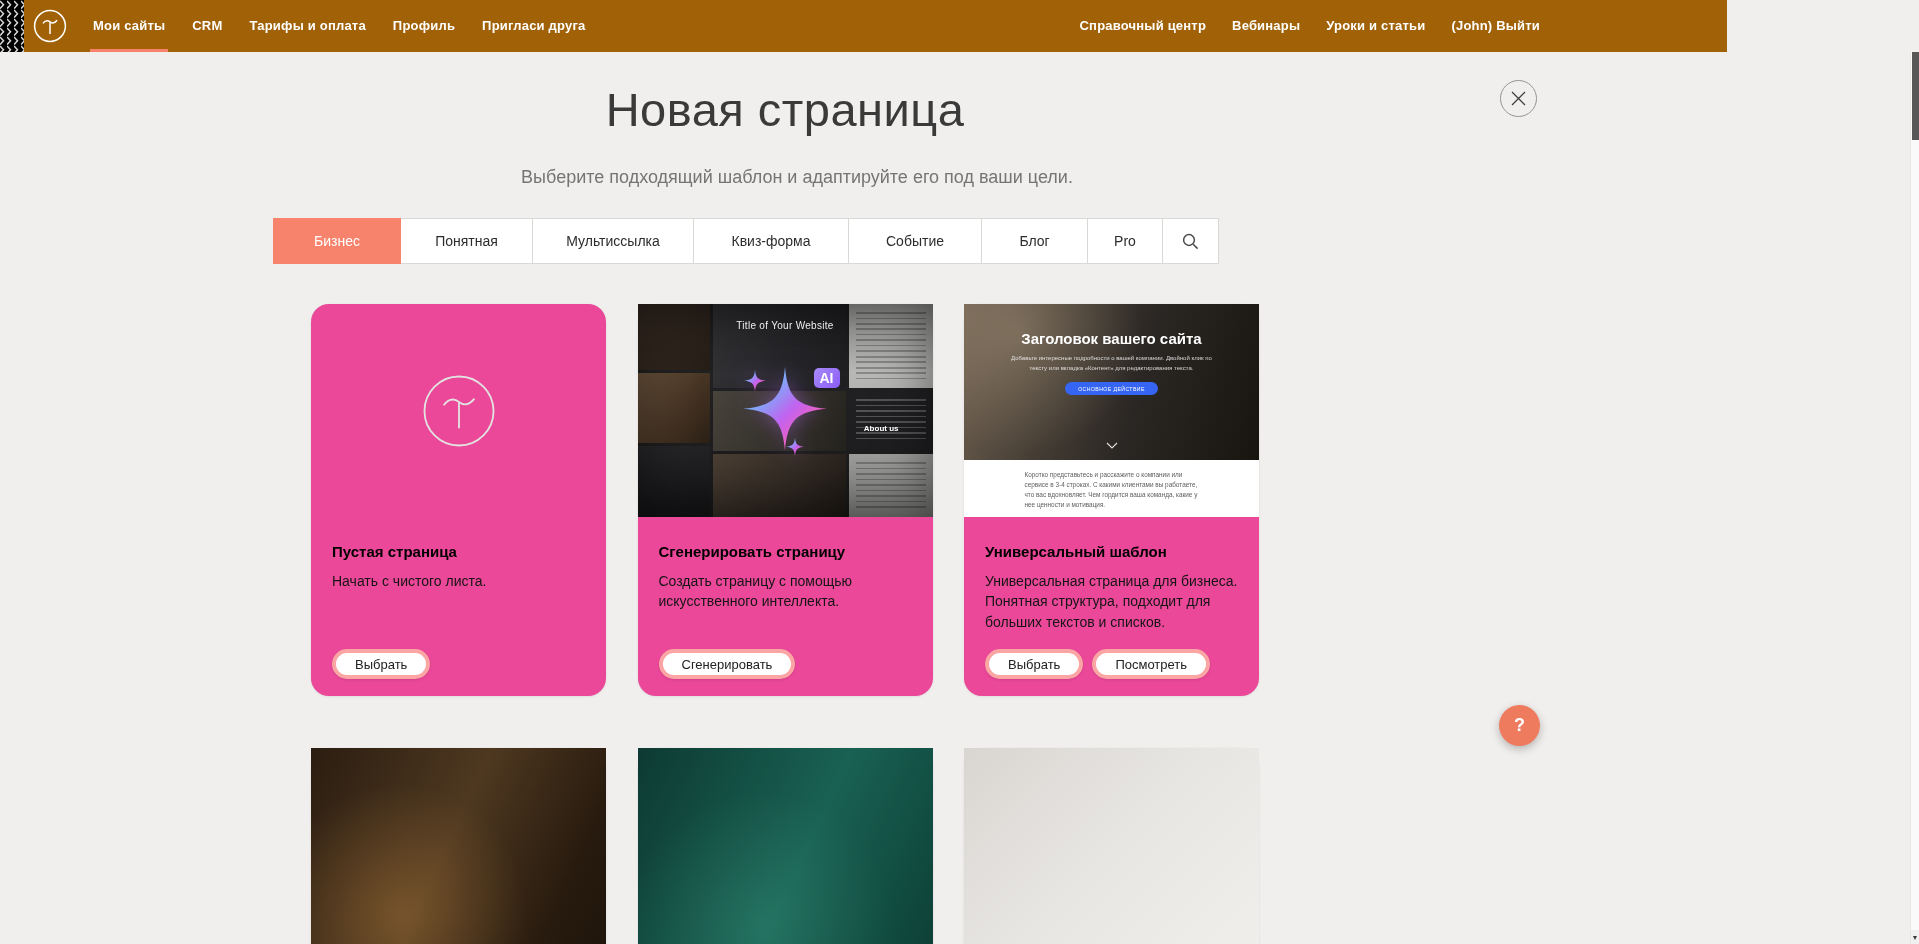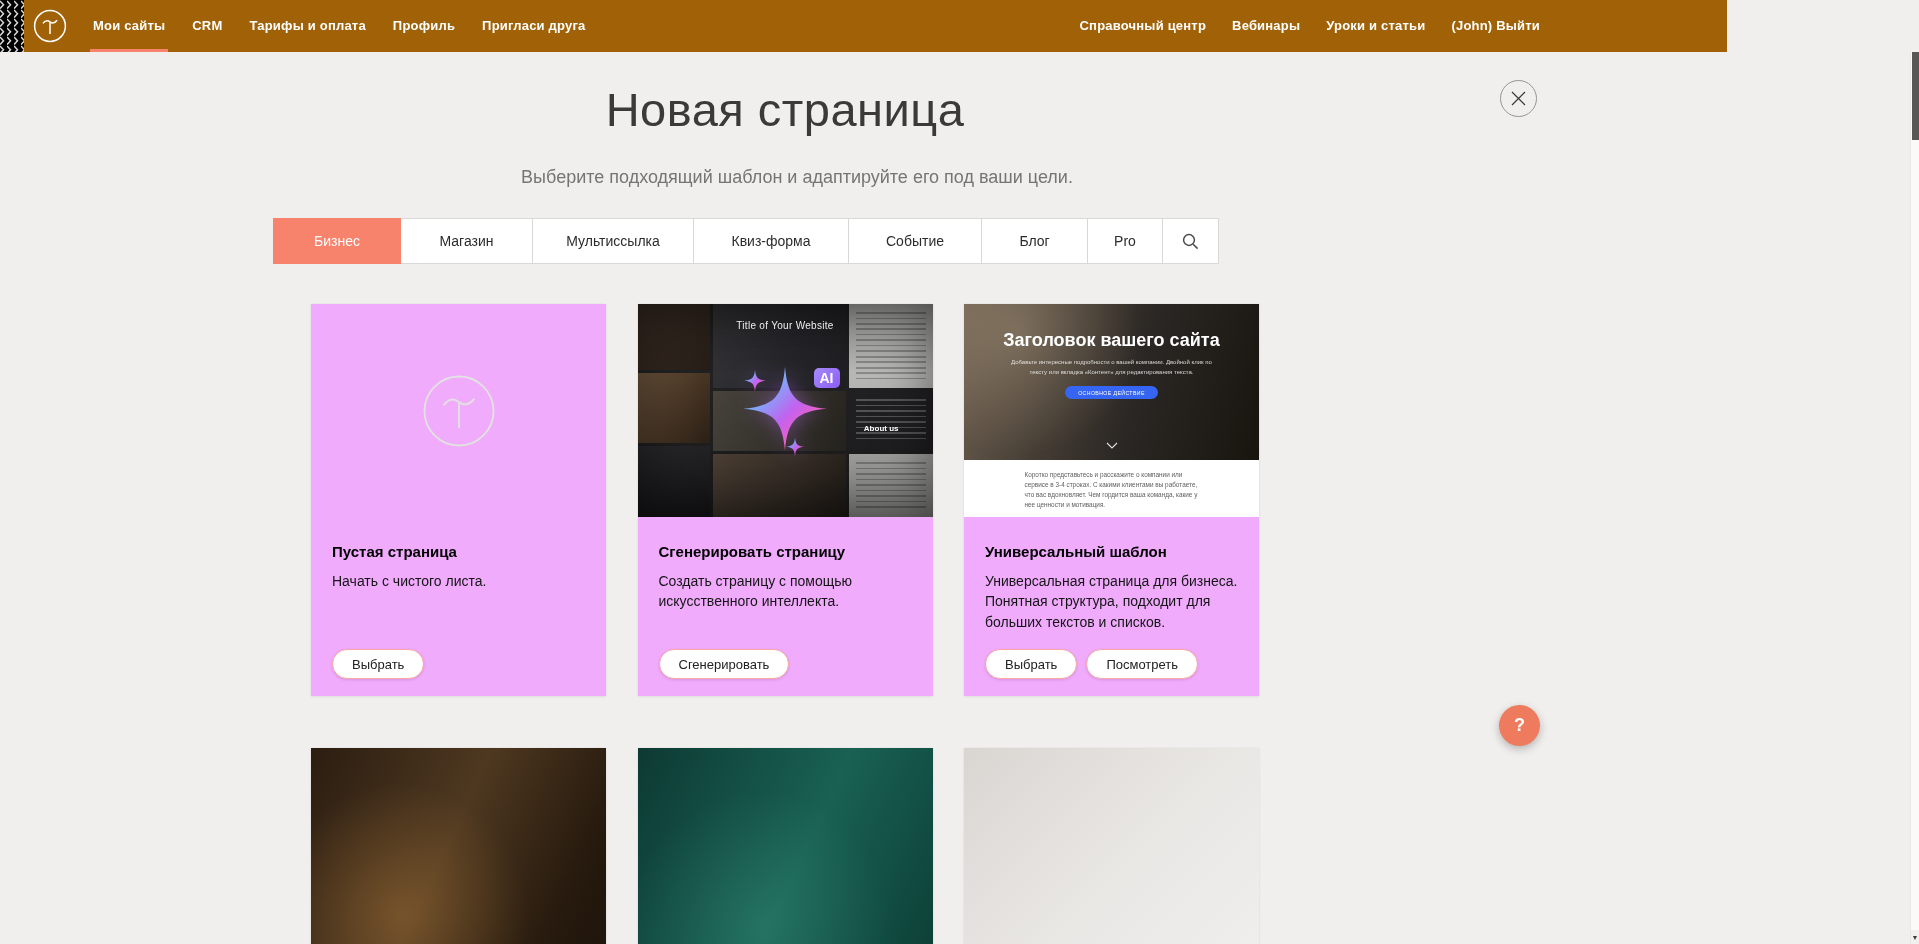--- a/index.html
+++ b/index.html
@@ -62,30 +62,31 @@
   .w0{width:128px}.w1{width:132px}.w2{width:161px}.w3{width:155px}
   .w4{width:133px}.w5{width:106px}.w6{width:75px}.w7{width:56px}
 
   
   .cards {
     width:948px; margin:40px auto 0;
     display:grid; grid-template-columns:repeat(3,295px);
     justify-content:space-between; row-gap:52px;
   }
   .card {
-    background:#f0abfc; height:392px; position:relative;
+    background:#ec4899; height:392px; position:relative;
     box-shadow:0 0 1px rgba(0,0,0,.10), 0 1px 3px rgba(0,0,0,.06);
+    border-radius:18px;
   }
   .card-preview { height:213px; position:relative; overflow:hidden; }
   .card-title { margin:26px 21px 0; font-size:15px; font-weight:700; color:#000; }
   .card-desc  { margin:11px 21px 0; font-size:14px; line-height:1.45; color:#151515; }
   .card-actions { position:absolute; left:21px; bottom:17px; display:flex; gap:9px; }
   .pill {
     height:30px; padding:0 19px; border-radius:16px; background:#fff;
-    border:1px solid #fca5a5; box-shadow:0 1px 3px rgba(0,0,0,.12);
+    border:4px solid #fca5a5; box-shadow:0 1px 3px rgba(0,0,0,.12);
     font-family:inherit; font-size:13px; color:#222; cursor:pointer;
     display:flex; align-items:center; white-space:nowrap;
   }
 
   
   .blank-preview { display:flex; align-items:center; justify-content:center; }
 
   
   .collage { background:#2a2a2c; }
   .tile { position:absolute; }
@@ -129,21 +130,21 @@
     display:flex; align-items:center; justify-content:center;
   }
 
   
   .tpl-hero {
     height:156px; position:relative; text-align:center; padding-top:26px; color:#fff;
     background:
       radial-gradient(circle at 18% 18%, rgba(225,200,165,.28), transparent 45%),
       linear-gradient(105deg,#6e5f50 0%,#463e35 32%,#2b2724 58%,#18150f 100%);
   }
-  .tpl-hero-title { font-size:18px; font-weight:700; }
+  .tpl-hero-title { font-size:15px; font-weight:700; }
   .tpl-hero-text {
     width:206px; margin:7px auto 0; font-size:6px; line-height:1.6;
     color:rgba(255,255,255,.78);
   }
   .tpl-hero-btn {
     display:inline-block; margin-top:9px; padding:3.5px 13px; border-radius:8px;
     background:#3565f2; color:#fff; font-size:5.2px; letter-spacing:.4px;
     text-transform:uppercase; cursor:pointer;
   }
   .tpl-chevron { position:absolute; bottom:7px; left:50%; transform:translateX(-50%); opacity:.85; }
@@ -229,21 +230,21 @@
     <svg width="15" height="15" viewBox="0 0 15 15">
       <path d="M1 1 L14 14 M14 1 L1 14" stroke="#3a3a3a" stroke-width="1.2" fill="none"></path>
     </svg>
   </button>
 
   <h1 class="page-title">Новая страница</h1>
   <p class="page-subtitle">Выберите подходящий шаблон и адаптируйте его под ваши цели.</p>
 
   <div class="tabs">
     <button class="tab w0 active">Бизнес</button>
-    <button class="tab w1">Магазин</button>
+    <button class="tab w1">Понятная</button>
     <button class="tab w2">Мультиссылка</button>
     <button class="tab w3">Квиз-форма</button>
     <button class="tab w4">Событие</button>
     <button class="tab w5">Блог</button>
     <button class="tab w6">Pro</button>
     <button class="tab w7">
       <svg width="17" height="17" viewBox="0 0 17 17">
         <circle cx="7" cy="7" r="5.4" fill="none" stroke="#4a4a4a" stroke-width="1.5"></circle>
         <path d="M11.2 11.2 L15.6 15.6" stroke="#4a4a4a" stroke-width="1.5"></path>
       </svg>

